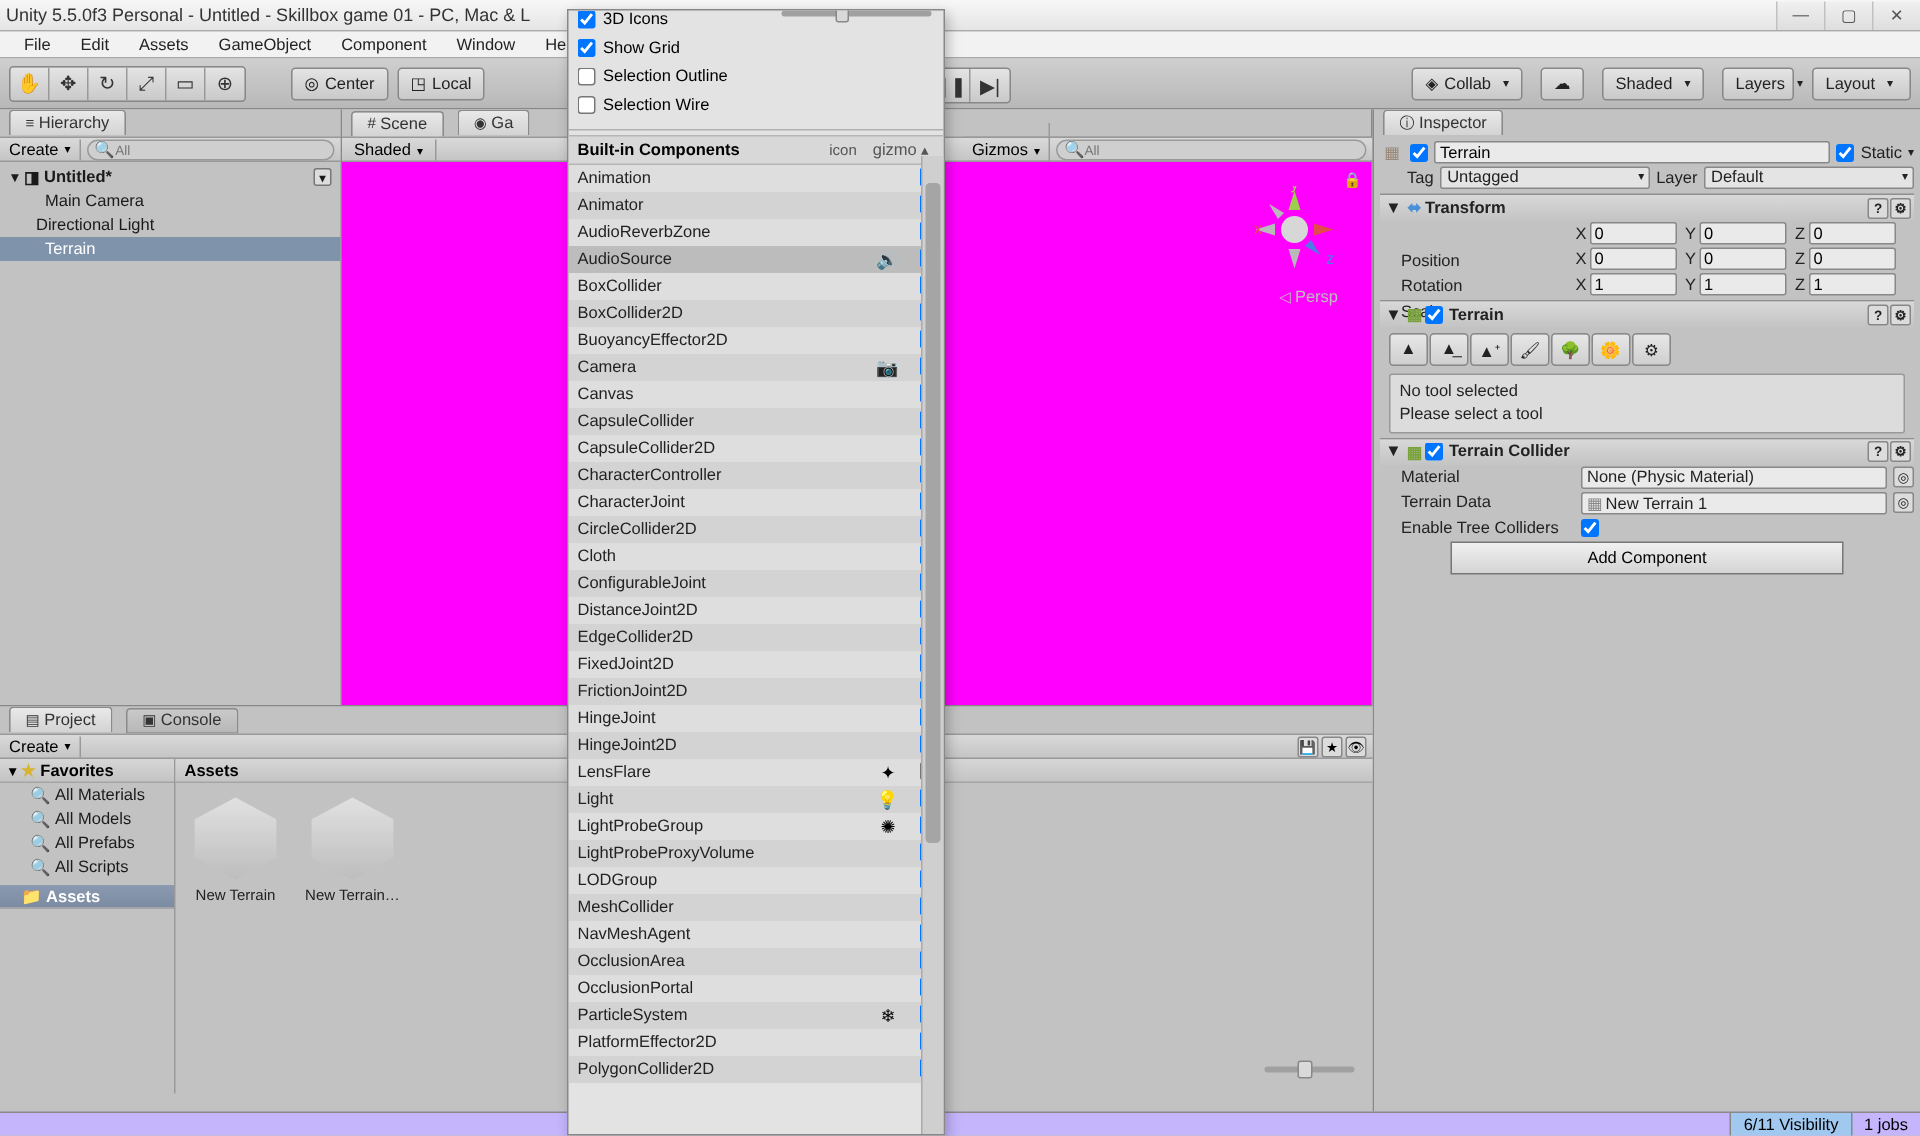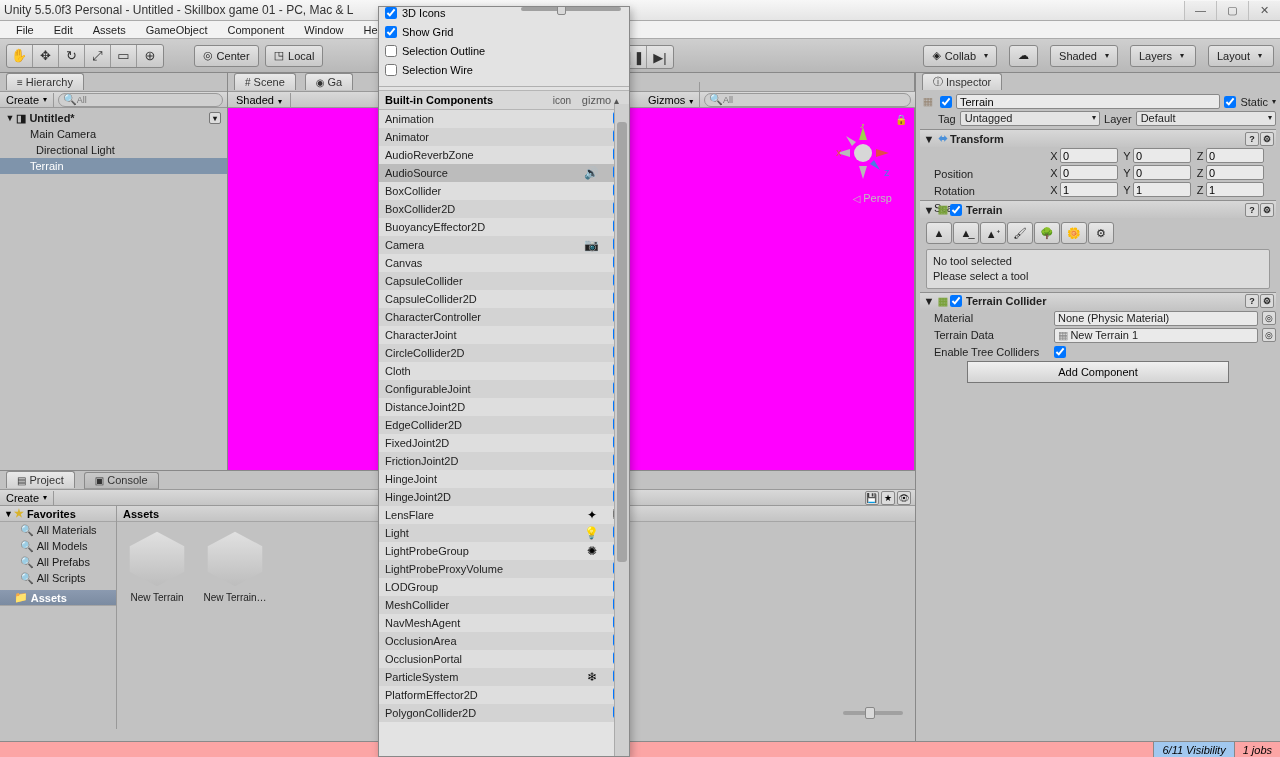--- a/index.html
+++ b/index.html
@@ -114,21 +114,21 @@
   .grow .ck{width:20px;text-align:center;}
   .grow .ck input{margin:0;}
   .gscroll{position:absolute;right:0;top:97px;bottom:0;width:15px;background:#cfcfcf;border-left:1px solid #aaa;}
   .gscroll .thumb{position:absolute;left:2px;right:2px;top:18px;height:440px;background:#a5a5a5;border-radius:3px;}
 
   
   .scene .right-toolbar{position:absolute;left:414px;top:18px;height:17px; display:flex;align-items:center;background:linear-gradient(#d9d9d9,#c5c5c5);border-bottom:1px solid #999;border-top:1px solid #999; width:273px;}
   .scene .right-toolbar .g{padding:12px 6px;border-right:1px solid #999;}
 
   
-  .status { position:absolute; left:0; right:0; bottom:0; height:16px; background:#fca5a5; border-top:1px solid #8a8a8a; display:flex; align-items:center;font-style:italic; }
+  .status { position:absolute; left:0; right:0; bottom:0; height:16px; background:#c4b5fd; border-top:1px solid #8a8a8a; display:flex; align-items:center; }
   .status .vis{margin-left:auto;background:#a1c8ef;height:100%;padding:0 8px;display:flex;align-items:center;border-left:1px solid #888;border-right:1px solid #888;}
   .status .jobs{padding:0 8px;}
 
   .chk{width:12px;height:12px;}
   svg{display:block;}
 </style>
 </head>
 <body>
 
 <div class="titlebar">
@@ -178,21 +178,21 @@
     <div class="pill dd">
       <span>◈</span>
       <span>Collab</span>
     </div>
     <div class="pill">
       <span>☁</span>
     </div>
     <div class="pill dd">
       <span>Shaded</span>
     </div>
-    <div class="pill dd" style="width:66px">
+    <div class="pill dd" style="width:48px">
       <span>Layers</span>
     </div>
     <div class="pill dd" style="width:66px">
       <span>Layout</span>
     </div>
   </div>
 </div>
 
 <div class="hierarchy">
   <div class="panel-head"><span class="tab">
@@ -211,21 +211,21 @@
   <div class="tree">
     <div class="tree-row bold">
       <span class="expand">▼</span>
       <span style="margin-right:3px">◨</span>
       <span>Untitled*</span>
       <span class="ctx">▾</span>
     </div>
     <div class="tree-row" style="padding-left:30px">
         <span>Main Camera</span>
       </div>
-    <div class="tree-row" style="padding-left:36px">
+    <div class="tree-row" style="padding-left:24px">
         <span>Directional Light</span>
       </div>
     <div class="tree-row sel" style="padding-left:30px">
         <span>Terrain</span>
       </div>
   </div>
 </div>
 
 <div class="scene">
   <div class="panel-head">

